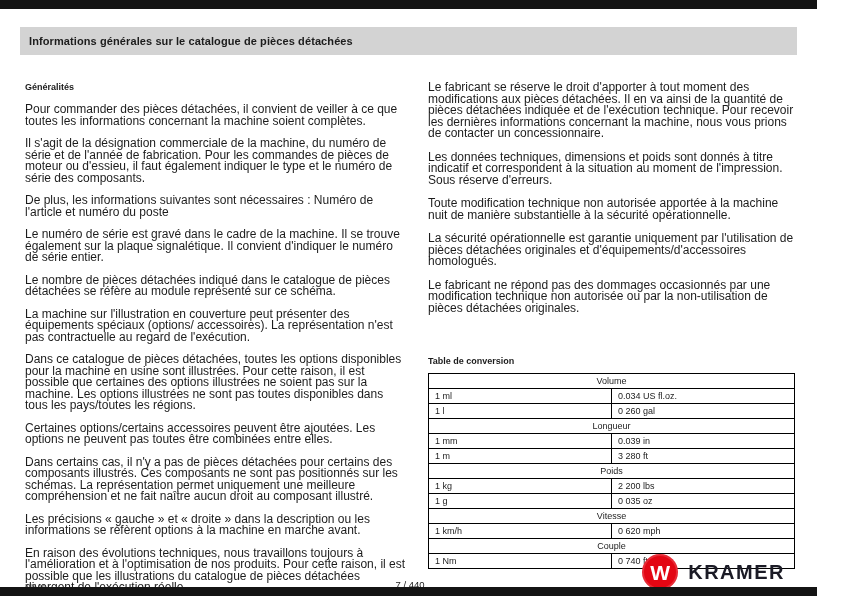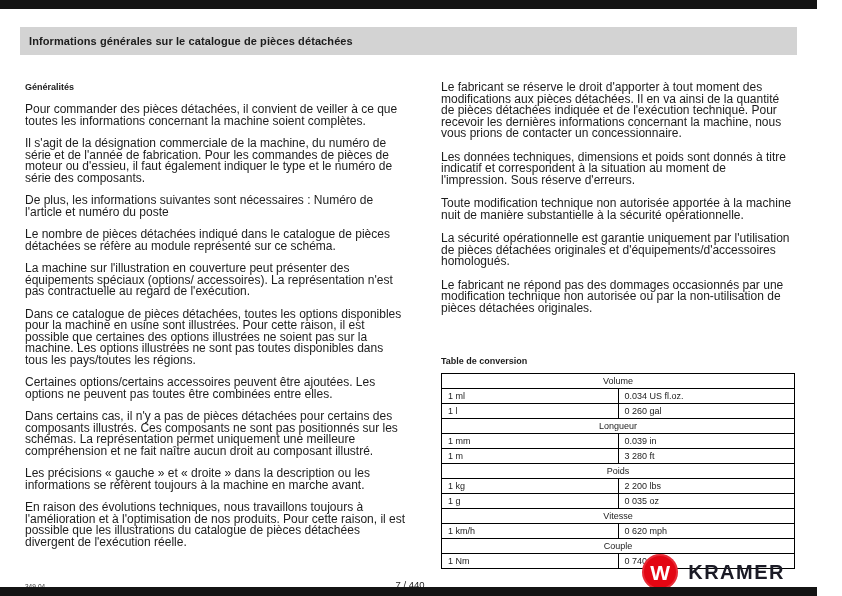--- a/index.html
+++ b/index.html
@@ -24,21 +24,21 @@
     position: absolute; top: 27px; left: 20px; right: 20px; height: 28px;
     background: var(--header-bg, #d3d3d3);
     display: flex; align-items: center; padding: 0 9px;
   }
   .title-bar .title {
     font-size: 11px; font-weight: bold; margin: 0; letter-spacing: 0.1px;
   }
 
   .content {
     position: absolute; top: 82px; left: 25px; right: 22px; bottom: 44px;
-    display: flex; gap: 35px;
+    display: flex; gap: 22px;
   }
   .col-left { width: 381px; flex: none; }
   .col-right { flex: 1; min-width: 0; }
 
   .section-heading {
     font-size: 9px; font-weight: bold; margin: 0 0 12px 0;
   }
   .para {
     font-size: 12px; line-height: 11.5px; margin: 0 0 11px 0;
   }
@@ -98,26 +98,27 @@
     <h1 class="title">Informations générales sur le catalogue de pièces détachées</h1>
   </div>
 
   <div class="content">
 
     <div class="col-left">
       <h2 class="section-heading">Généralités</h2>
       <p class="para">Pour commander des pièces détachées, il convient de veiller à ce que toutes les informations concernant la machine soient complètes.</p>
       <p class="para">Il s'agit de la désignation commerciale de la machine, du numéro de série et de l'année de fabrication. Pour les commandes de pièces de moteur ou d'essieu, il faut également indiquer le type et le numéro de série des composants.</p>
       <p class="para">De plus, les informations suivantes sont nécessaires : Numéro de l'article et numéro du poste</p>
+      <p class="para">Le numéro de série est gravé dans le cadre de la machine. Il se trouve également sur la plaque signalétique. Il convient d'indiquer le numéro de série entier.</p>
       <p class="para">Le nombre de pièces détachées indiqué dans le catalogue de pièces détachées se réfère au module représenté sur ce schéma.</p>
       <p class="para">La machine sur l'illustration en couverture peut présenter des équipements spéciaux (options/ accessoires). La représentation n'est pas contractuelle au regard de l'exécution.</p>
       <p class="para">Dans ce catalogue de pièces détachées, toutes les options disponibles pour la machine en usine sont illustrées. Pour cette raison, il est possible que certaines des options illustrées ne soient pas sur la machine. Les options illustrées ne sont pas toutes disponibles dans tous les pays/toutes les régions.</p>
       <p class="para">Certaines options/certains accessoires peuvent être ajoutées. Les options ne peuvent pas toutes être combinées entre elles.</p>
       <p class="para">Dans certains cas, il n'y a pas de pièces détachées pour certains des composants illustrés. Ces composants ne sont pas positionnés sur les schémas. La représentation permet uniquement une meilleure compréhension et ne fait naître aucun droit au composant illustré.</p>
-      <p class="para">Les précisions « gauche » et « droite » dans la description ou les informations se réfèrent toujours à la machine en marche avant.</p>
+      <p class="para">Les précisions « gauche » et « droite » dans la description ou les informations se réfèrent options à la machine en marche avant.</p>
       <p class="para">En raison des évolutions techniques, nous travaillons toujours à l'amélioration et à l'optimisation de nos produits. Pour cette raison, il est possible que les illustrations du catalogue de pièces détachées divergent de l'exécution réelle.</p>
     </div>
 
     <div class="col-right">
       <p class="para">Le fabricant se réserve le droit d'apporter à tout moment des modifications aux pièces détachées. Il en va ainsi de la quantité de pièces détachées indiquée et de l'exécution technique. Pour recevoir les dernières informations concernant la machine, nous vous prions de contacter un concessionnaire.</p>
       <p class="para">Les données techniques, dimensions et poids sont donnés à titre indicatif et correspondent à la situation au moment de l'impression. Sous réserve d'erreurs.</p>
       <p class="para">Toute modification technique non autorisée apportée à la machine nuit de manière substantielle à la sécurité opérationnelle.</p>
       <p class="para">La sécurité opérationnelle est garantie uniquement par l'utilisation de pièces détachées originales et d'équipements/d'accessoires homologués.</p>
       <p class="para">Le fabricant ne répond pas des dommages occasionnés par une modification technique non autorisée ou par la non-utilisation de pièces détachées originales.</p>
 

